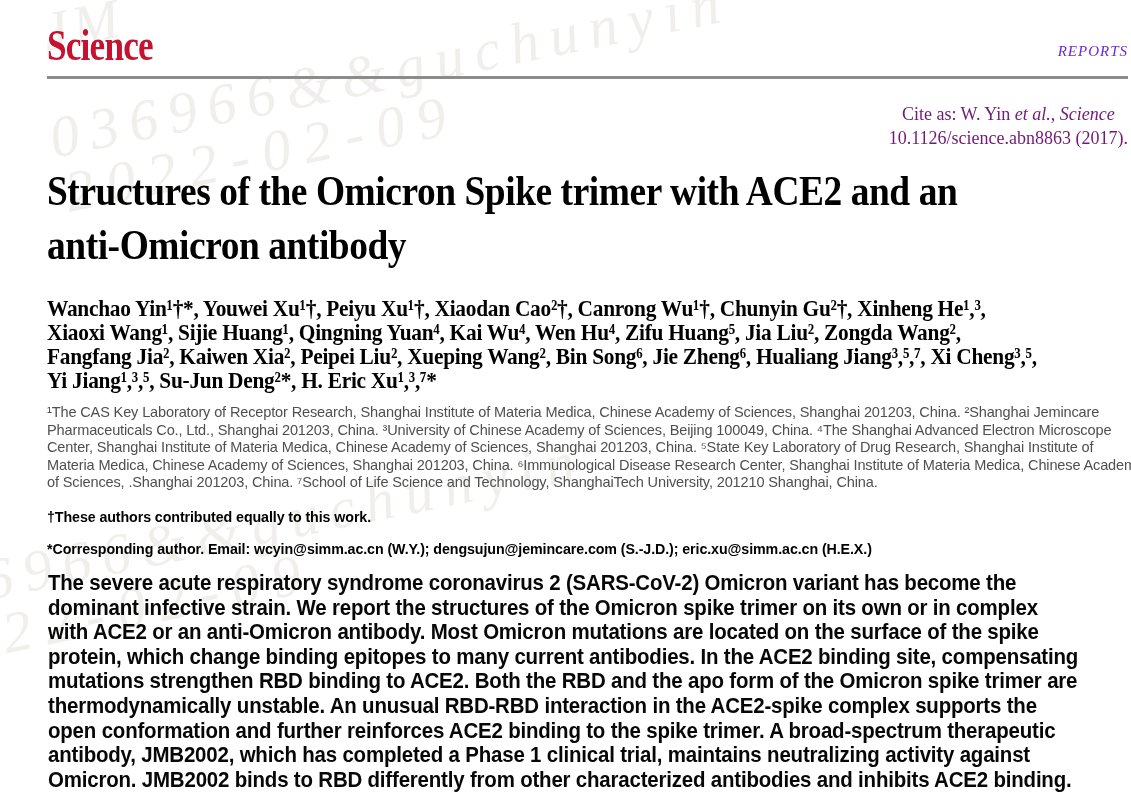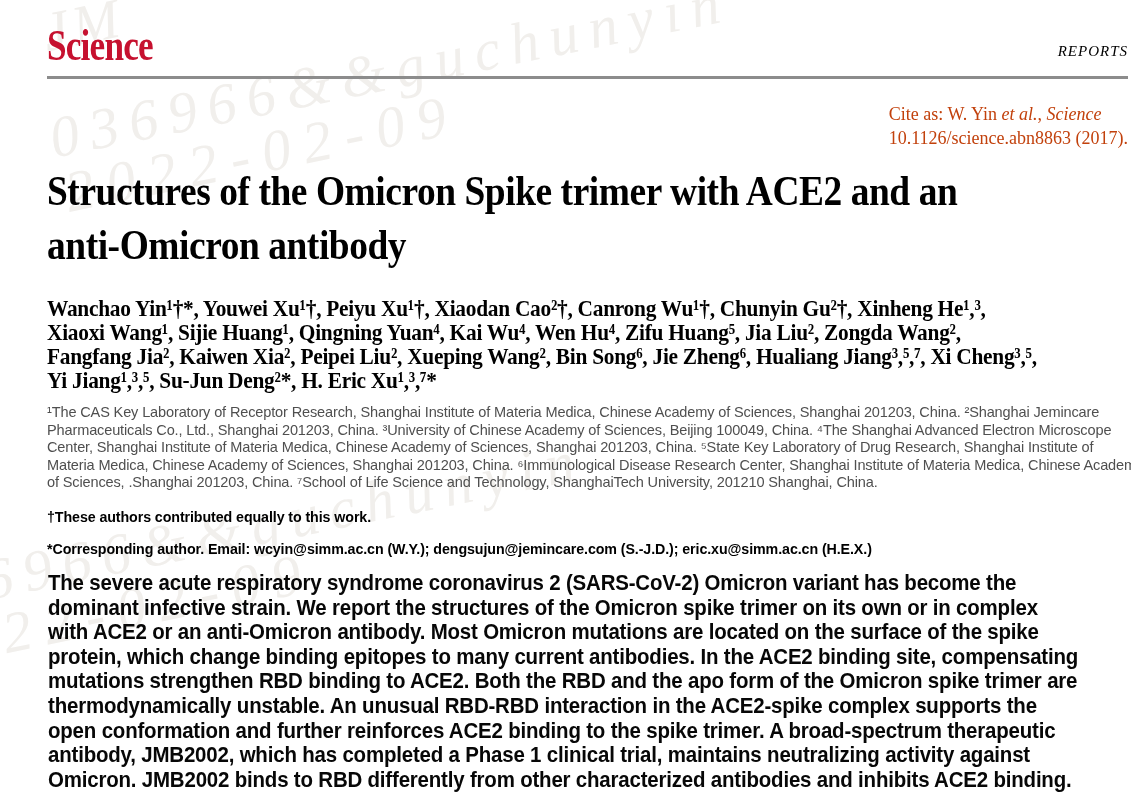--- a/index.html
+++ b/index.html
@@ -25,27 +25,27 @@
   
   .content{position:absolute;left:47px;top:0;width:1081px;height:590px;z-index:1;}
 
   .logo{
     position:absolute;left:0;top:20px;
     font-weight:700;font-size:44px;letter-spacing:-1px;color:#c6112f;
     transform:scaleX(0.8);transform-origin:0 0;white-space:nowrap;
   }
   .section{
     position:absolute;right:0;top:43px;
-    font-style:italic;font-size:15px;letter-spacing:1px;color:#000000;
+    font-style:italic;font-size:15px;letter-spacing:1px;color:#6d28d9;
   }
   .rule{position:absolute;left:0;top:76px;width:1081px;height:3px;background:#8c8c8c;}
 
   .cite{
-    position:absolute;right:0;top:103px;text-align:left;
-    font-size:18px;line-height:23.5px;color:#c2410c;
+    position:absolute;right:0;top:103px;text-align:center;
+    font-size:18px;line-height:23.5px;color:#701a75;
   }
   .cite i{font-style:italic;}
 
   .title{
     position:absolute;left:0;top:164px;
     font-weight:700;font-size:43px;line-height:54px;letter-spacing:-0.5px;color:#000;
     white-space:nowrap;transform:scaleX(0.87);transform-origin:0 0;
   }
 
   .authors{

